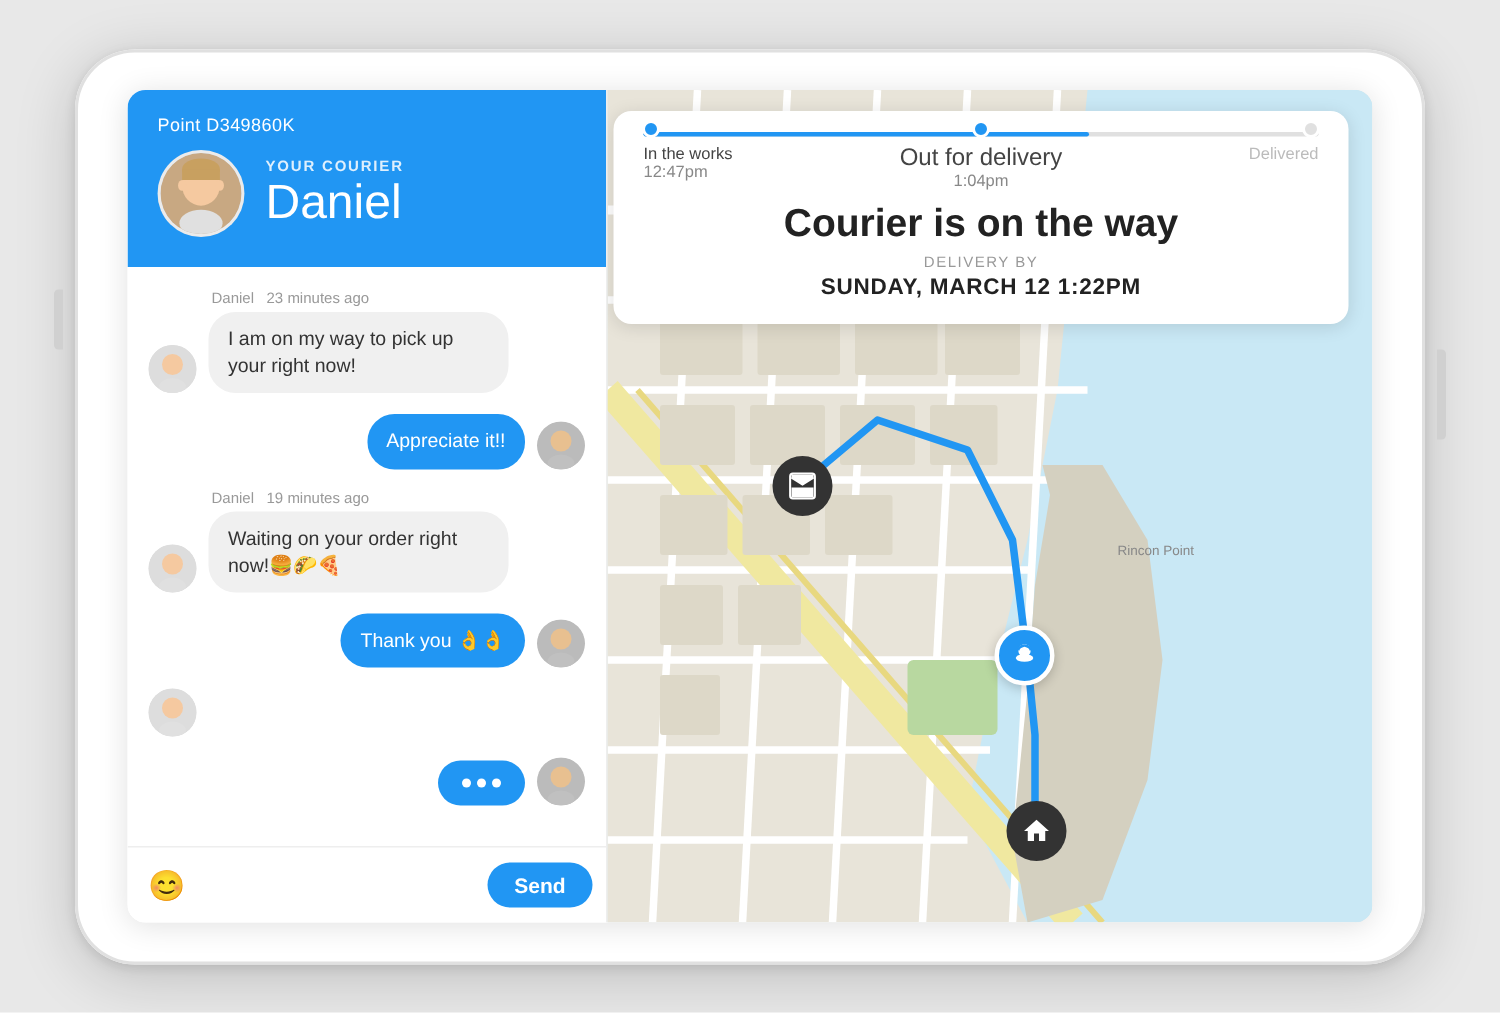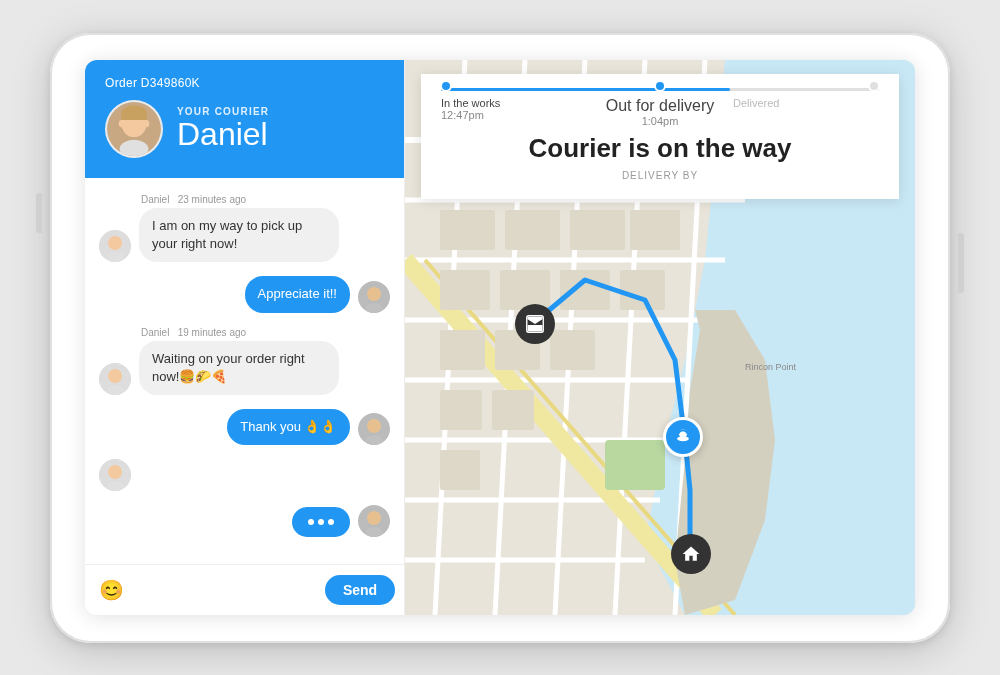--- a/index.html
+++ b/index.html
@@ -249,24 +249,24 @@
       width: 100%;
       height: 100%;
       position: absolute;
       top: 0; left: 0;
     }
 
     
     .status-card {
       position: absolute;
       top: 14px;
-      left: 16px;
+      left: 4px;
       right: 16px;
       background: #fff;
-      border-radius: 0;
+      border-radius: 12px;
       padding: 14px 20px 16px;
       box-shadow: 0 2px 12px rgba(0,0,0,0.12);
     }
 
     .status-title {
       font-size: 26px;
       font-weight: 700;
       color: #222;
       text-align: center;
       margin: 4px 0 6px;
@@ -335,21 +335,21 @@
   </style>
 </head>
 <body>
 
 <div class="device-frame">
   <div class="app-container">
 
     <div class="chat-panel">
 
       <div class="chat-header">
-        <div class="order-id">Order D349860K</div>
+        <div class="order-id">Point D349860K</div>
         <div class="courier-info">
           <div class="courier-avatar">
             
             <svg viewBox="0 0 60 60" xmlns="http://www.w3.org/2000/svg">
               <circle cx="30" cy="30" r="30" fill="#c8a882"></circle>
 
               <ellipse cx="30" cy="24" rx="14" ry="15" fill="#f5c9a0"></ellipse>
 
               <ellipse cx="30" cy="12" rx="14" ry="8" fill="#c8a060"></ellipse>
               <rect x="16" y="12" width="28" height="8" fill="#c8a060"></rect>
@@ -554,23 +554,24 @@
         </div>
         <div style="display:flex; justify-content:space-between; margin-bottom:6px;">
           <div style="flex:1; text-align:left;">
             <div style="font-size:11px; color:#444; font-weight:500;">In the works</div>
             <div style="font-size:11px; color:#888;">12:47pm</div>
           </div>
           <div style="flex:1; text-align:center;">
             <div style="font-size:16px; color:#444; font-weight:500;">Out for delivery</div>
             <div style="font-size:11px; color:#888;">1:04pm</div>
           </div>
-          <div style="flex:1; text-align:left;">
+          <div style="flex:1; text-align:right;">
             <div style="font-size:11px; color:#bbb;">Delivered</div>
           </div>
         </div>
         <div class="status-title">Courier is on the way</div>
         <div class="delivery-by-label">DELIVERY BY</div>
+        <div class="delivery-time">SUNDAY, MARCH 12 1:22PM</div>
       </div>
 
     </div>
   </div>
 </div>
 
 </body></html>

